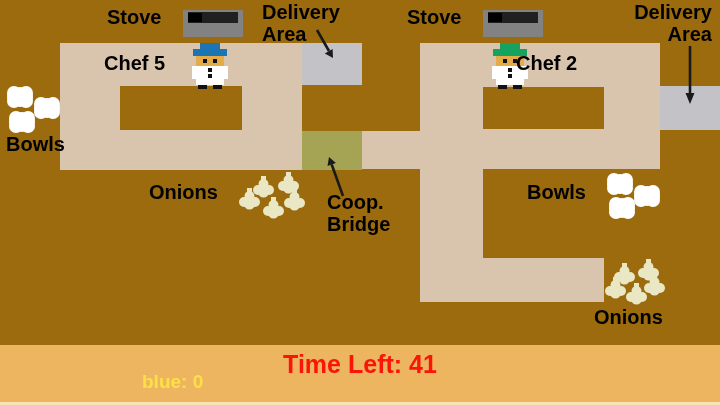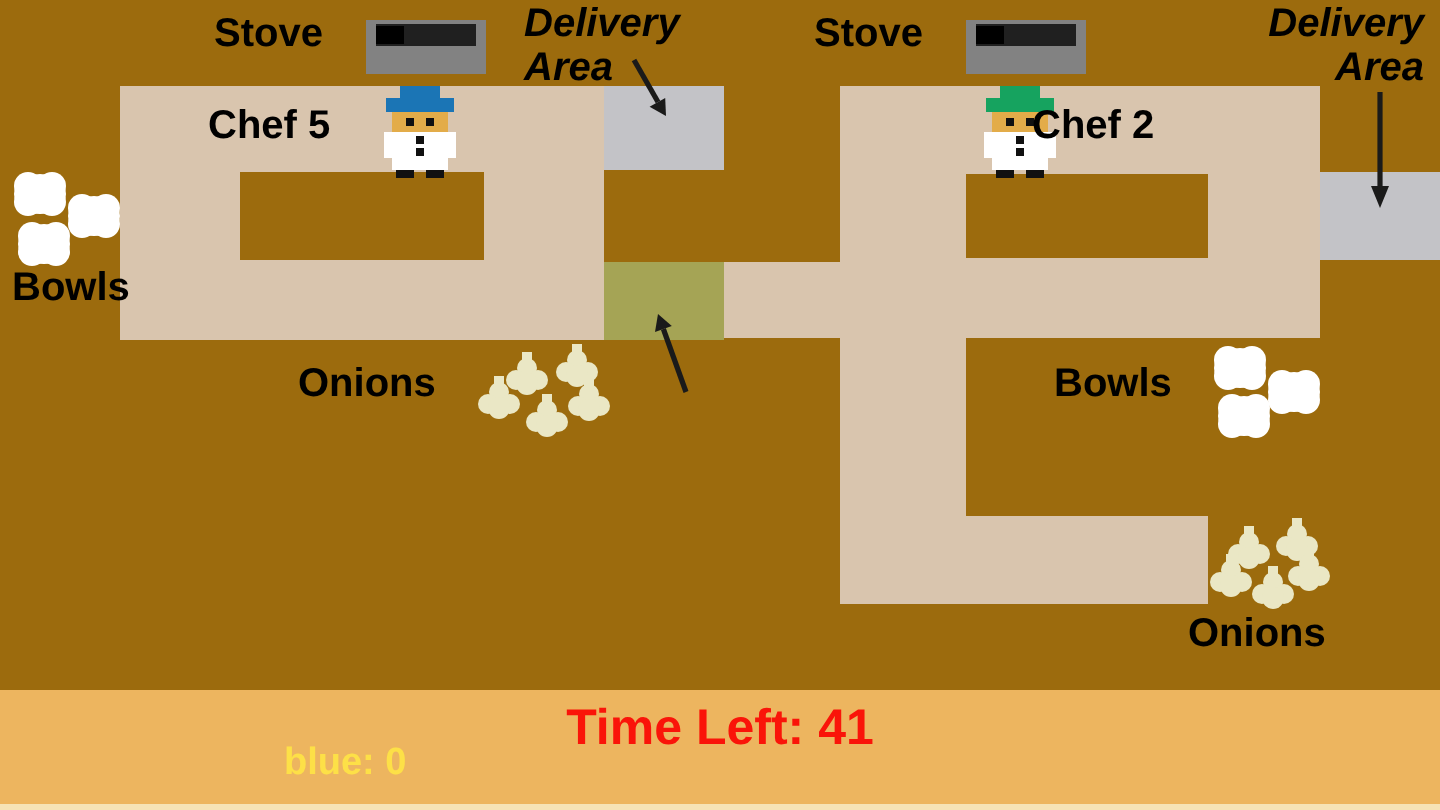--- a/index.html
+++ b/index.html
@@ -10,21 +10,21 @@
   }
   .abs{position:absolute;}
   .floor{background:#D9C5AE;}
   .counter{background:#9C6B0D;}
   .delivery{background:#C3C3C7;}
   .bridge{background:#A5A455;}
   .lbl{
     position:absolute;color:#000000;font-weight:700;font-size:20px;
     line-height:22px;white-space:nowrap;
   }
-  .lbl .ln{display:block;font-style:italic;}
+  .lbl .ln{display:block;}
   .right-align{text-align:right;}
   .sprite{position:absolute;display:block;}
   .hud-bar{position:absolute;left:0;top:345px;width:720px;height:60px;background:#EDB55F;}
   .hud-strip{position:absolute;left:0;top:402px;width:720px;height:3px;background:#F6E3B6;}
   .time-text{
     position:absolute;left:0;top:351px;width:720px;text-align:center;
     color:#FA1409;font-size:25px;font-weight:700;line-height:27px;
   }
   .score{position:absolute;top:371px;font-size:19px;font-weight:700;line-height:21px;}
   .score-blue{left:142px;color:#fde047;}
@@ -185,20 +185,22 @@
   <div class="lbl" style="left:104px;top:52px;">Chef 5</div>
   <div class="lbl" style="left:516px;top:52px;">Chef 2</div>
 
   <div class="lbl" style="left:6px;top:133px;">Bowls</div>
   <div class="lbl" style="left:527px;top:181px;">Bowls</div>
 
   <div class="lbl" style="left:149px;top:181px;">Onions</div>
   <div class="lbl" style="left:594px;top:306px;">Onions</div>
 
   <div class="lbl" style="left:327px;top:191px;">
+    <span class="ln">Coop.</span>
+    <span class="ln">Bridge</span>
   </div>
 
   <div class="hud-bar"></div>
   <div class="time-text">
     <span>Time Left:</span>
     <span>41</span>
   </div>
   <div class="score score-blue">
     <span>blue:</span>
     <span>0</span>

